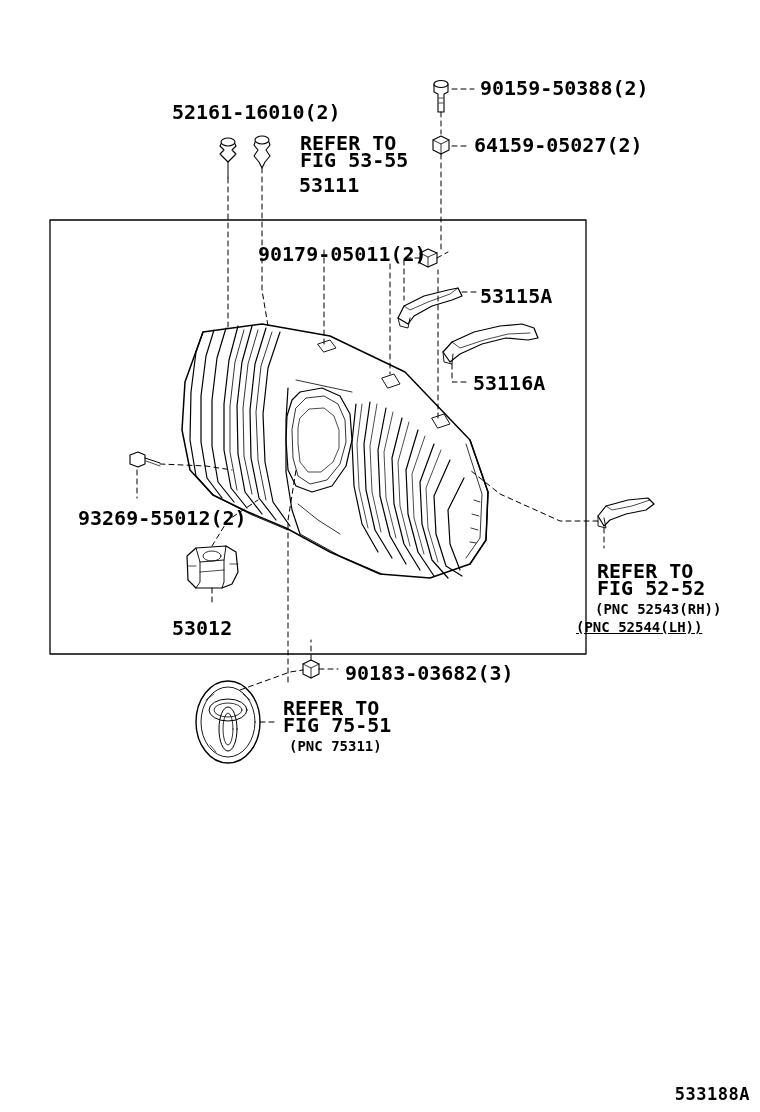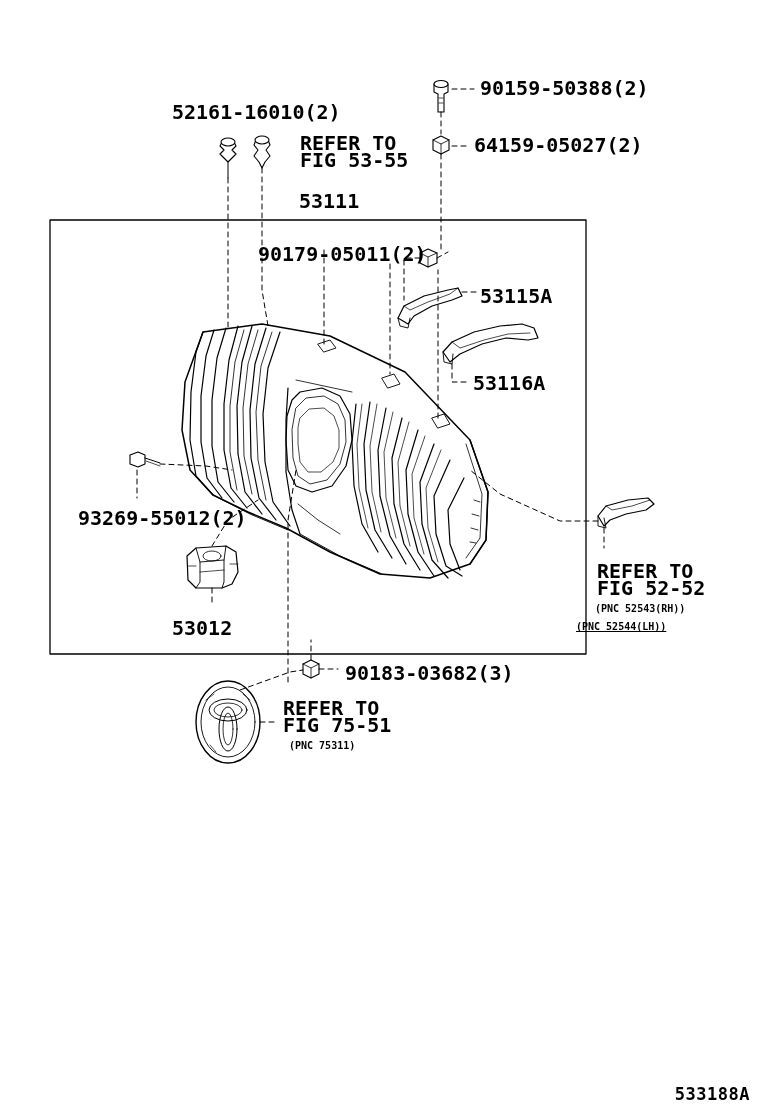--- a/index.html
+++ b/index.html
@@ -30,21 +30,21 @@
     position: absolute;
     font-family: "DejaVu Sans Mono", monospace;
     font-size: 20px;
     font-weight: bold;
     letter-spacing: 0px;
     white-space: pre;
     line-height: 17px;
     color: #000;
   }
   .lbl.small {
-    font-size: 10px;
+    font-size: 14px;
     line-height: 16px;
   }
   .lbl.multi {
     text-align: left;
   }
   #footer-code {
     position: absolute;
     right: 10px;
     bottom: 8px;
     font-size: 17px;
@@ -230,21 +230,21 @@
         <path d="M604 528 L604 548"></path>
       </g>
     </g>
   </svg>
 
   <div class="lbl" style="left:172px; top:104px;">52161-16010(2)</div>
   <div class="lbl" style="left:480px; top:80px;">90159-50388(2)</div>
   <div class="lbl" style="left:474px; top:137px;">64159-05027(2)</div>
   <div class="lbl multi" style="left:300px; top:135px;">REFER TO
 FIG 53-55</div>
-  <div class="lbl" style="left:299px; top:193px;">53111</div>
+  <div class="lbl" style="left:299px; top:177px;">53111</div>
   <div class="lbl" style="left:258px; top:246px;">90179-05011(2)</div>
   <div class="lbl" style="left:480px; top:288px;">53115A</div>
   <div class="lbl" style="left:473px; top:375px;">53116A</div>
   <div class="lbl" style="left:78px; top:510px;">93269-55012(2)</div>
   <div class="lbl" style="left:172px; top:620px;">53012</div>
   <div class="lbl multi" style="left:597px; top:563px;">REFER TO
 FIG 52-52</div>
   <div class="lbl small" style="left:595px; top:601px;">(PNC 52543(RH))</div>
   <div class="lbl small" style="left:576px; top:619px;text-decoration:underline;">(PNC 52544(LH))</div>
   <div class="lbl" style="left:345px; top:665px;">90183-03682(3)</div>

